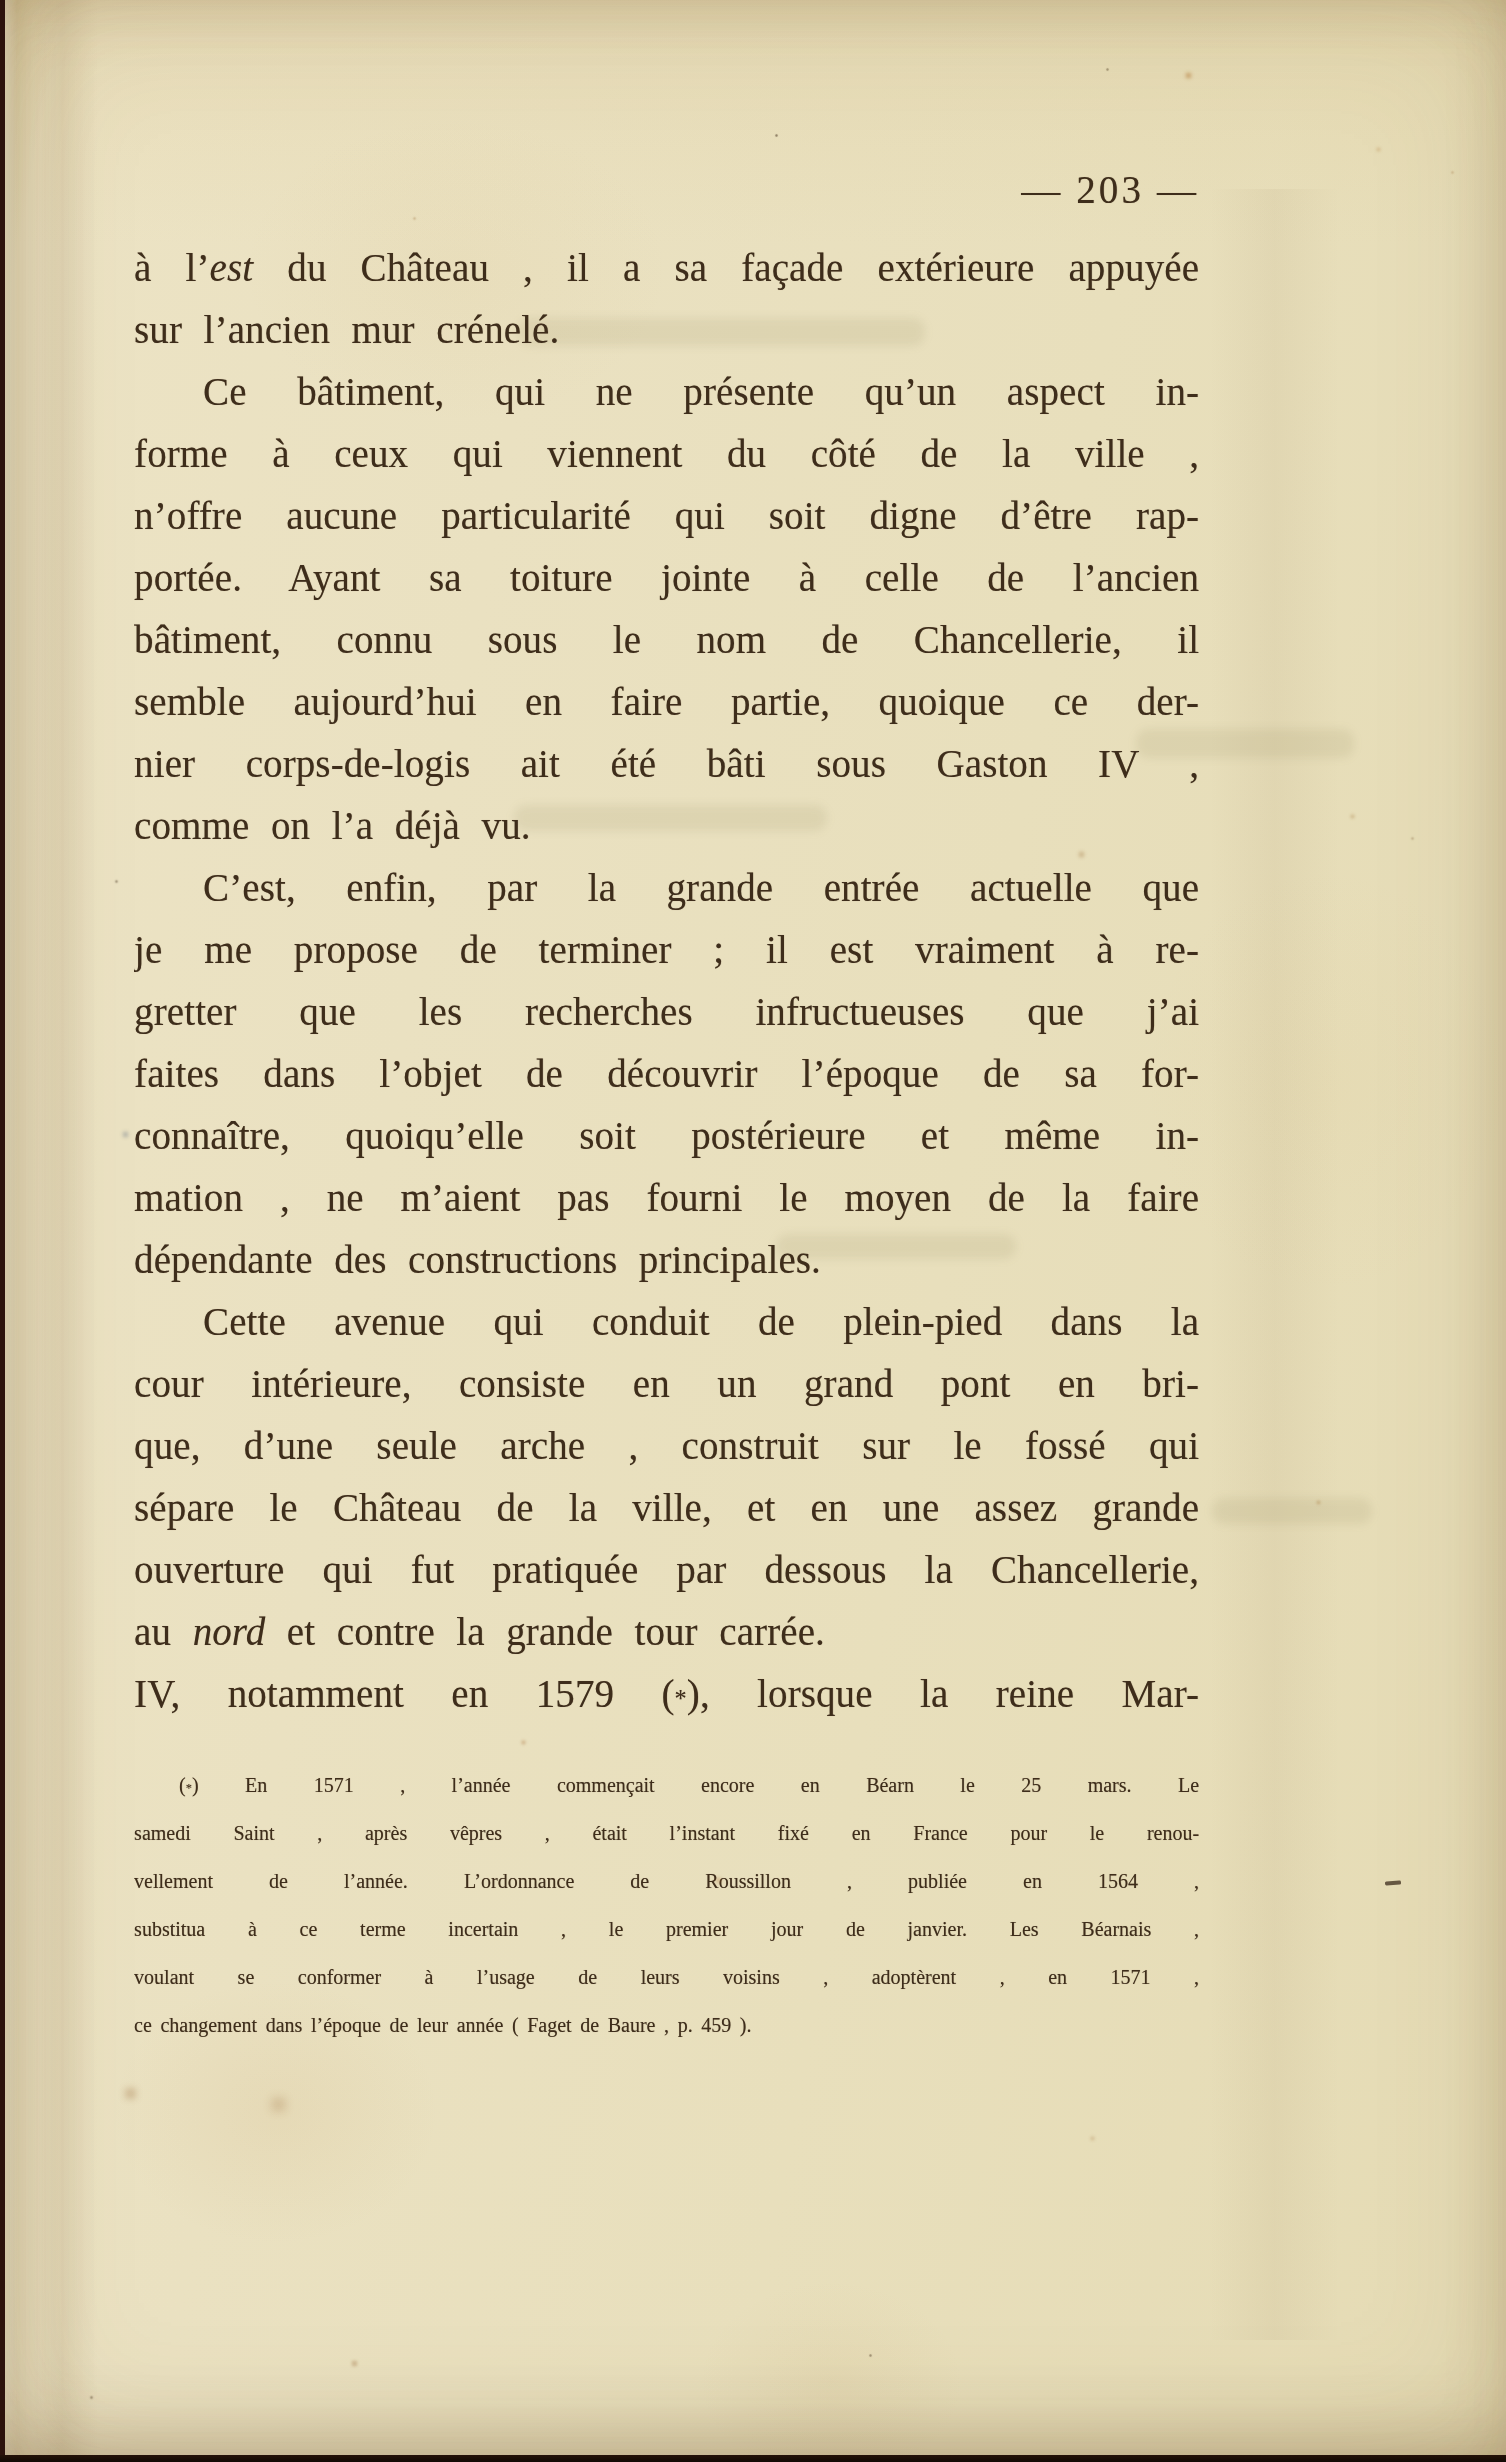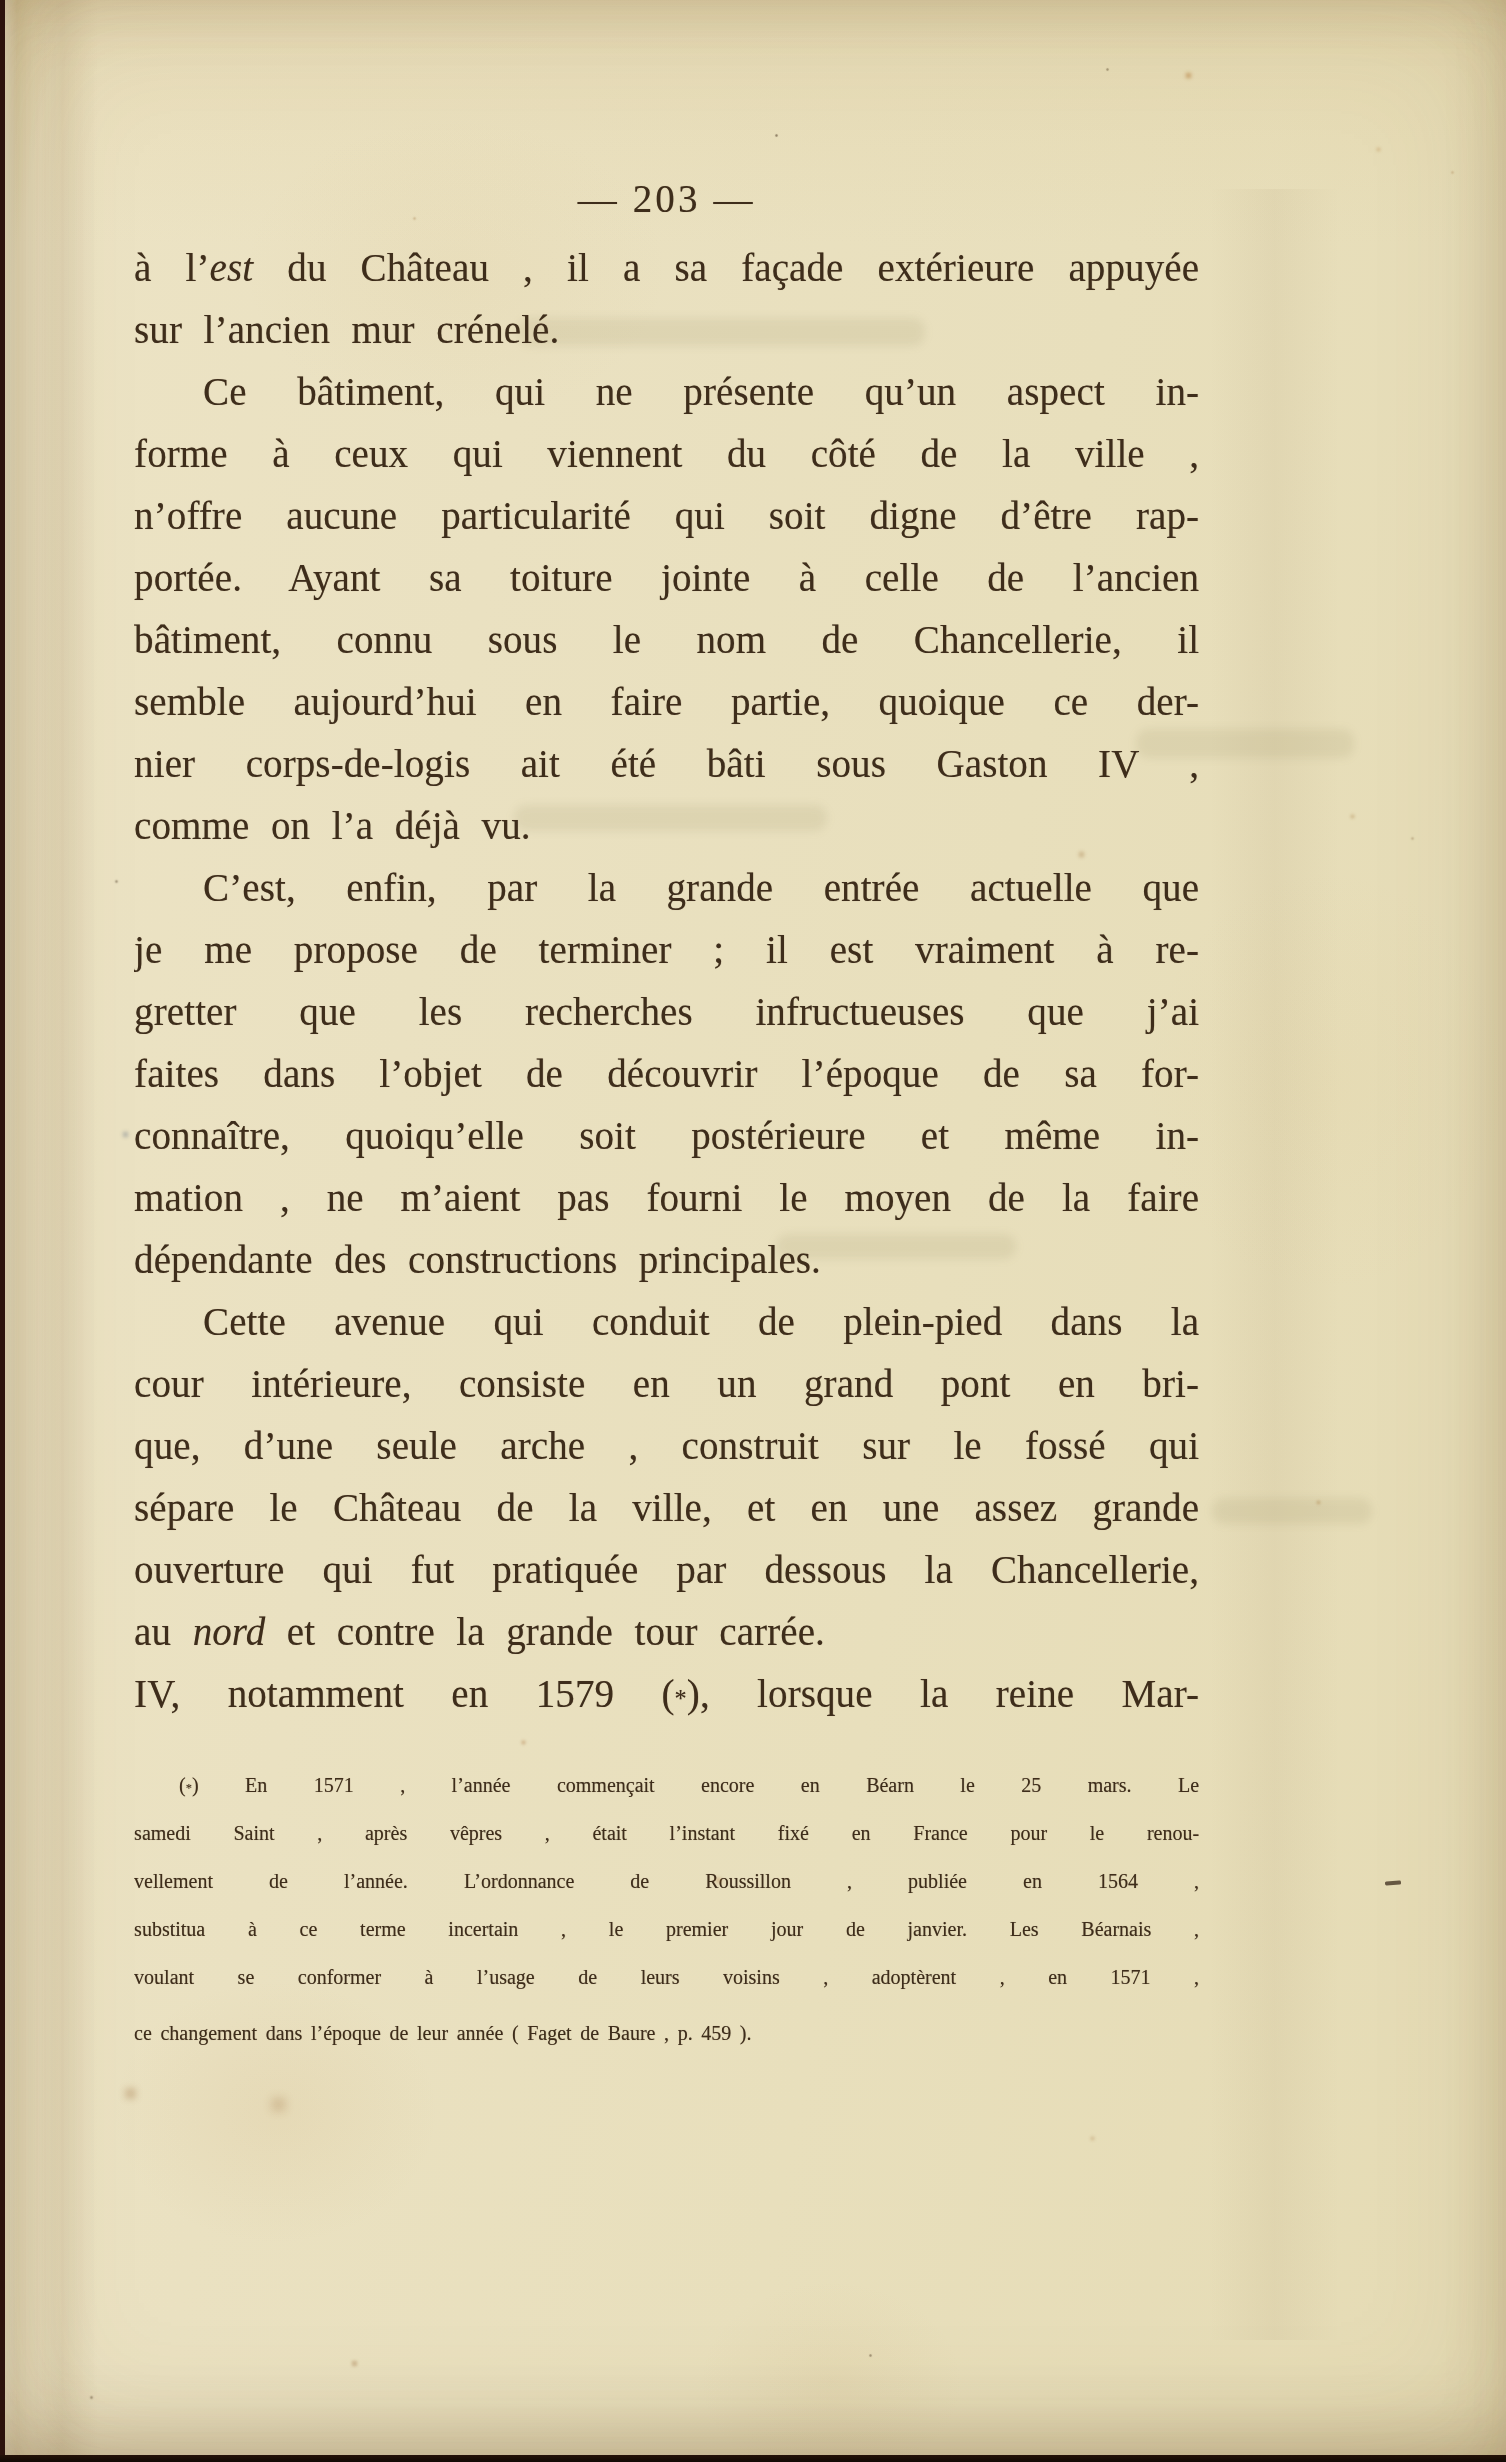--- a/index.html
+++ b/index.html
@@ -53,34 +53,34 @@
        border-radius:1.5px;transform:rotate(-4deg);opacity:.75;}
   .ghost{position:absolute;background:rgba(120,105,60,.10);filter:blur(4.4px);border-radius:13px;pointer-events:none;}
   .g1{left:513px;top:318px;width:407px;height:28px;}
   .g2{left:509px;top:805px;width:313px;height:26px;}
   .g3{left:771px;top:1234px;width:240px;height:25px;}
   .g4{left:1131px;top:729px;width:218px;height:29px;}
   .g5{left:1207px;top:1498px;width:160px;height:26px;}
 
   .textcol{position:absolute;left:129px;top:0;width:1065px;color:#3e2d1b;
            text-shadow:0 0 0.7px rgba(62,45,27,.35), 0.4px 0.4px 0 rgba(62,45,27,.12);}
-  .pagenum{position:absolute;left:0;top:176px;width:100%;text-align:center;
+  .pagenum{position:absolute;left:0;top:167px;width:100%;text-align:right;
            font-size:39px;letter-spacing:.08em;}
   .bodyblock{position:absolute;left:0;top:237px;width:100%;}
   .line{font-size:39px;line-height:62px;height:62px;overflow:hidden;
         text-align:justify;text-align-last:justify;word-spacing:.05em;letter-spacing:0.1px;white-space:nowrap;}
   .line.seg{white-space:normal;}
   .pend{text-align:center;text-align-last:left;word-spacing:.30em;white-space:normal;}
   .ind{text-indent:69px;}
   .em{font-style:italic;margin-top:40px;}
   sup.star{font-size:62%;vertical-align:34%;line-height:0;}
   .footblock{position:absolute;left:0;top:1761px;width:100%;}
   .fline{font-size:20px;line-height:48px;height:48px;overflow:hidden;
          text-align:justify;text-align-last:justify;word-spacing:.04em;white-space:normal;}
-  .fline.pend{text-align:center;text-align-last:left;word-spacing:.18em;margin-top:8px;}
+  .fline.pend{text-align:center;text-align-last:left;word-spacing:.18em;}
   .find{text-indent:45px;}
   .botedge{position:absolute;left:0;right:0;bottom:0;height:7.3px;background:linear-gradient(180deg,#241208,#120904);}
 </style>
 </head>
 <body>
 
 <div class="stage">
   <div class="page">
     <div class="edge-highlight"></div>
     <div class="crease"></div>

